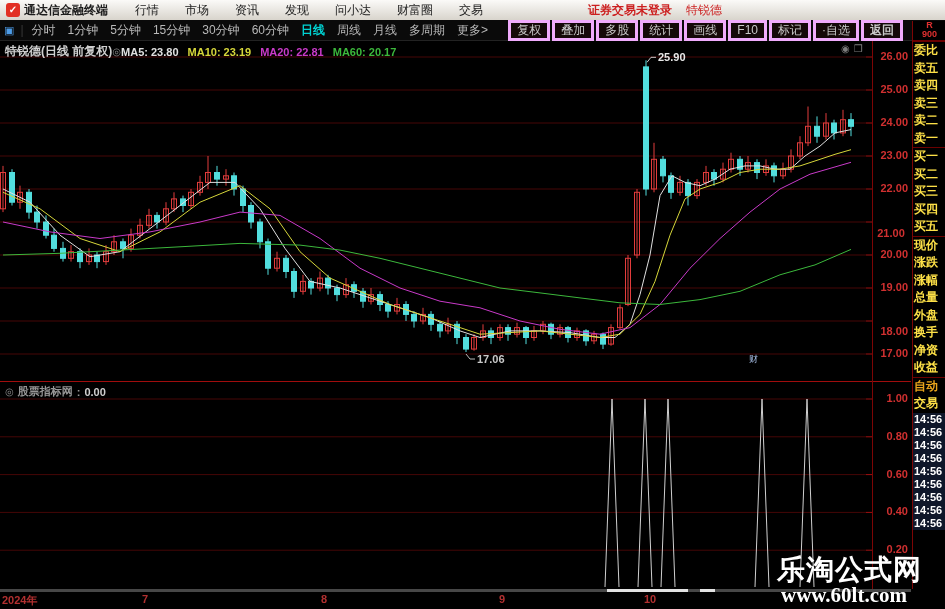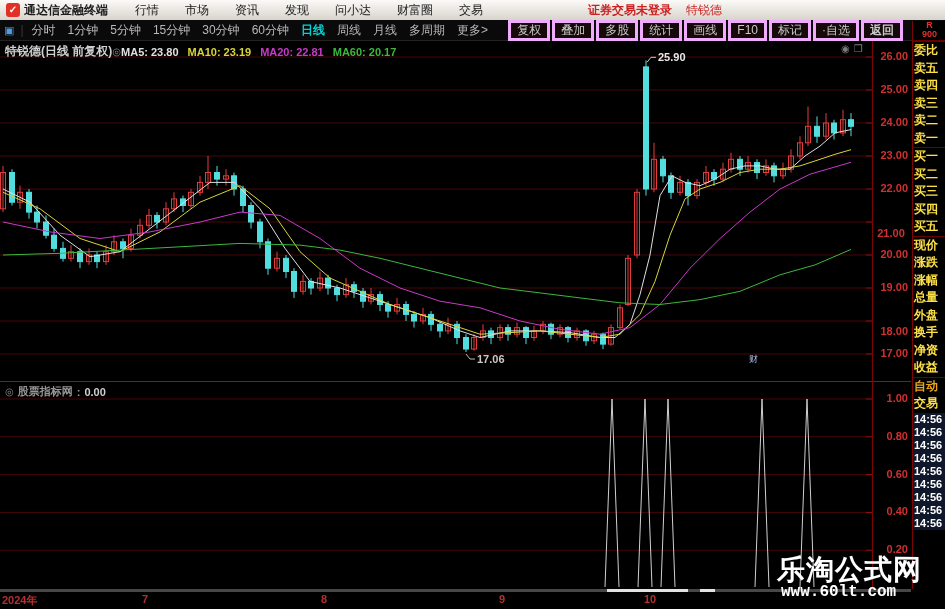--- a/index.html
+++ b/index.html
@@ -55,22 +55,22 @@
           border-bottom:1px solid #6b0000;}
   .srow{height:17.5px;line-height:17.5px;font-size:12px;font-weight:bold;color:#fde047;
         white-space:nowrap;overflow:hidden;padding-left:1px;}
   .sdiv{border-top:1px solid #6b0000;}
   .auto{color:#e8a41c;}
   .trow{height:13px;line-height:13px;font-size:11px;font-weight:bold;color:#fff;background:#0f172a;
         white-space:nowrap;overflow:hidden;padding-left:1px;}
   
   .wm1{position:absolute;left:777px;top:551px;font-size:28px;font-weight:900;color:#fff;
        letter-spacing:1px;z-index:9;}
-  .wm2{position:absolute;left:781px;top:583px;font-size:16px;font-weight:bold;color:#fff;
-       font-family:Liberation Mono, monospace;z-index:9;}
+  .wm2{position:absolute;left:781px;top:583px;font-size:21px;font-weight:bold;color:#fff;
+       font-family:Liberation Serif, serif;z-index:9;}
 </style>
 </head>
 <body>
 
 <div class="topbar">
   <span class="logo">✓</span>
   <span class="apptitle">通达信金融终端</span>
   <span id="menus" style="display:flex">
       <span class="menu">行情</span>
       <span class="menu">市场</span>

